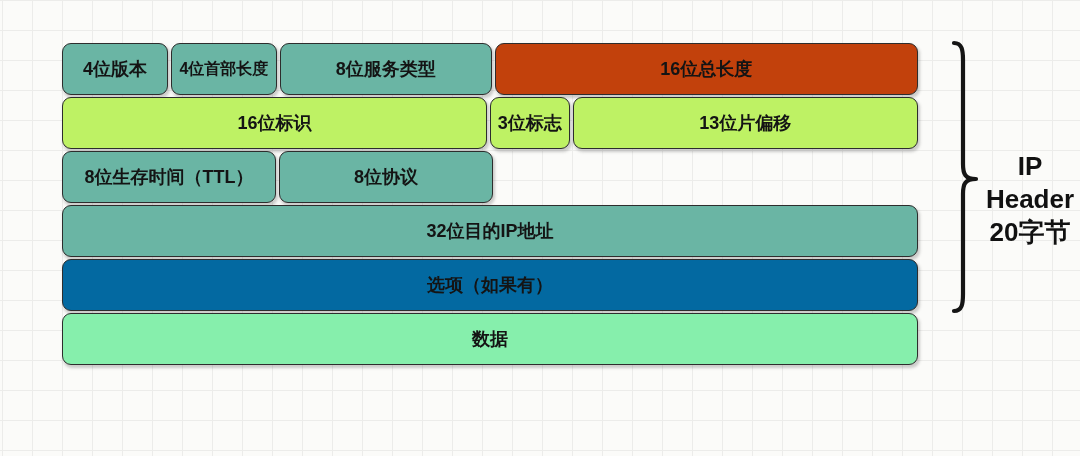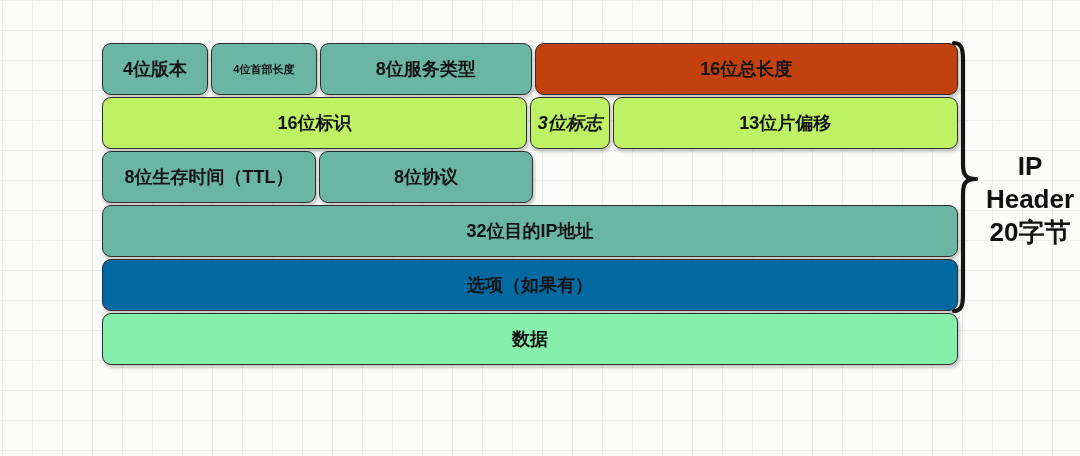--- a/index.html
+++ b/index.html
@@ -8,40 +8,40 @@
     font-family:"Liberation Sans",sans-serif;color:#141414;
     background-color:#fbfbf9;
     background-image:
       linear-gradient(to right,#ececea 1px,transparent 1px),
       linear-gradient(to bottom,#ececea 1px,transparent 1px);
     background-size:30px 30px;
     background-position:2px 0;
   }
   .rows{
     position:absolute;left:62px;top:43px;width:856px;
-    display:flex;flex-direction:column;gap:2px;margin-left:40px;
+    display:flex;flex-direction:column;gap:2px;
   }
   .row{display:flex;gap:3px;height:52px;}
   .cell{
     display:flex;align-items:center;justify-content:center;
     border:1.6px solid #2d2d2d;border-radius:9px;
     box-shadow:1.5px 2.5px 3px rgba(80,80,80,.28);
     font-size:18px;font-weight:600;white-space:nowrap;
     box-sizing:border-box;
   }
-  .fs-small{font-size:11px;}
+  .fs-small{font-size:16px;}
   .c-teal  {background:#6ab5a4;}
   .c-green {background:#bef264;}
   .c-red   {background:#c2410c;}
   .c-cream {background:#0369a1;}
   .c-amber {background:#86efac;}
   .w-4 {width:12.5%;}
   .w-8 {width:25%;text-align:center;}
   .w-16{width:50%;}
-  .w-3 {width:9.375%;font-style:italic;}
+  .w-3 {width:9.375%;}
   .w-13{width:40.625%;}
   .w-32{width:100%;}
   .brace{position:absolute;left:948px;top:36px;}
   .brace-label{
     position:absolute;left:978px;top:150px;width:104px;
     text-align:center;font-size:26px;font-weight:600;
     line-height:33px;color:#111;
   }
 </style>
 </head>

